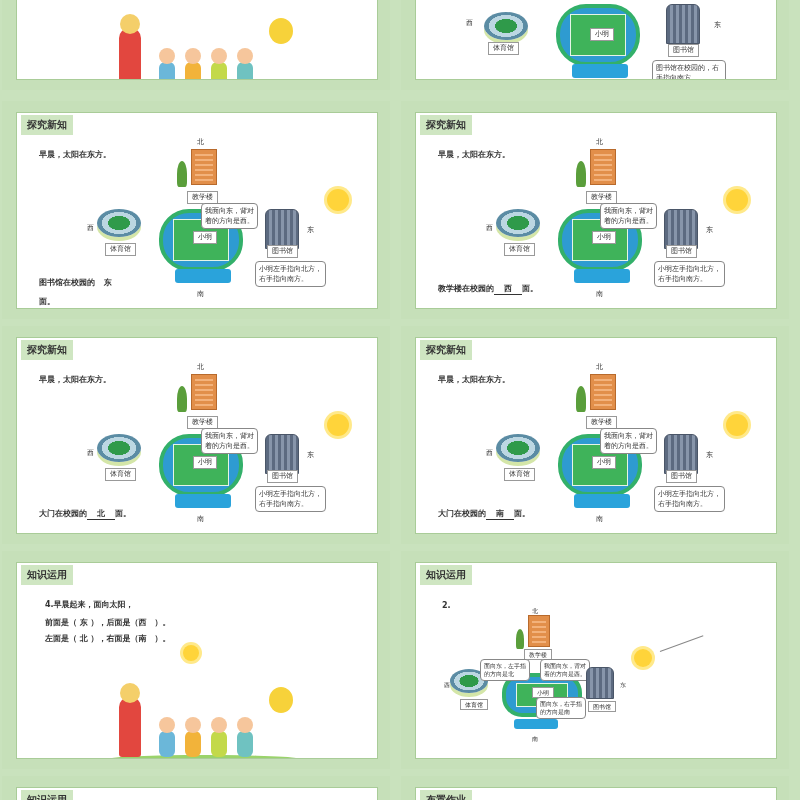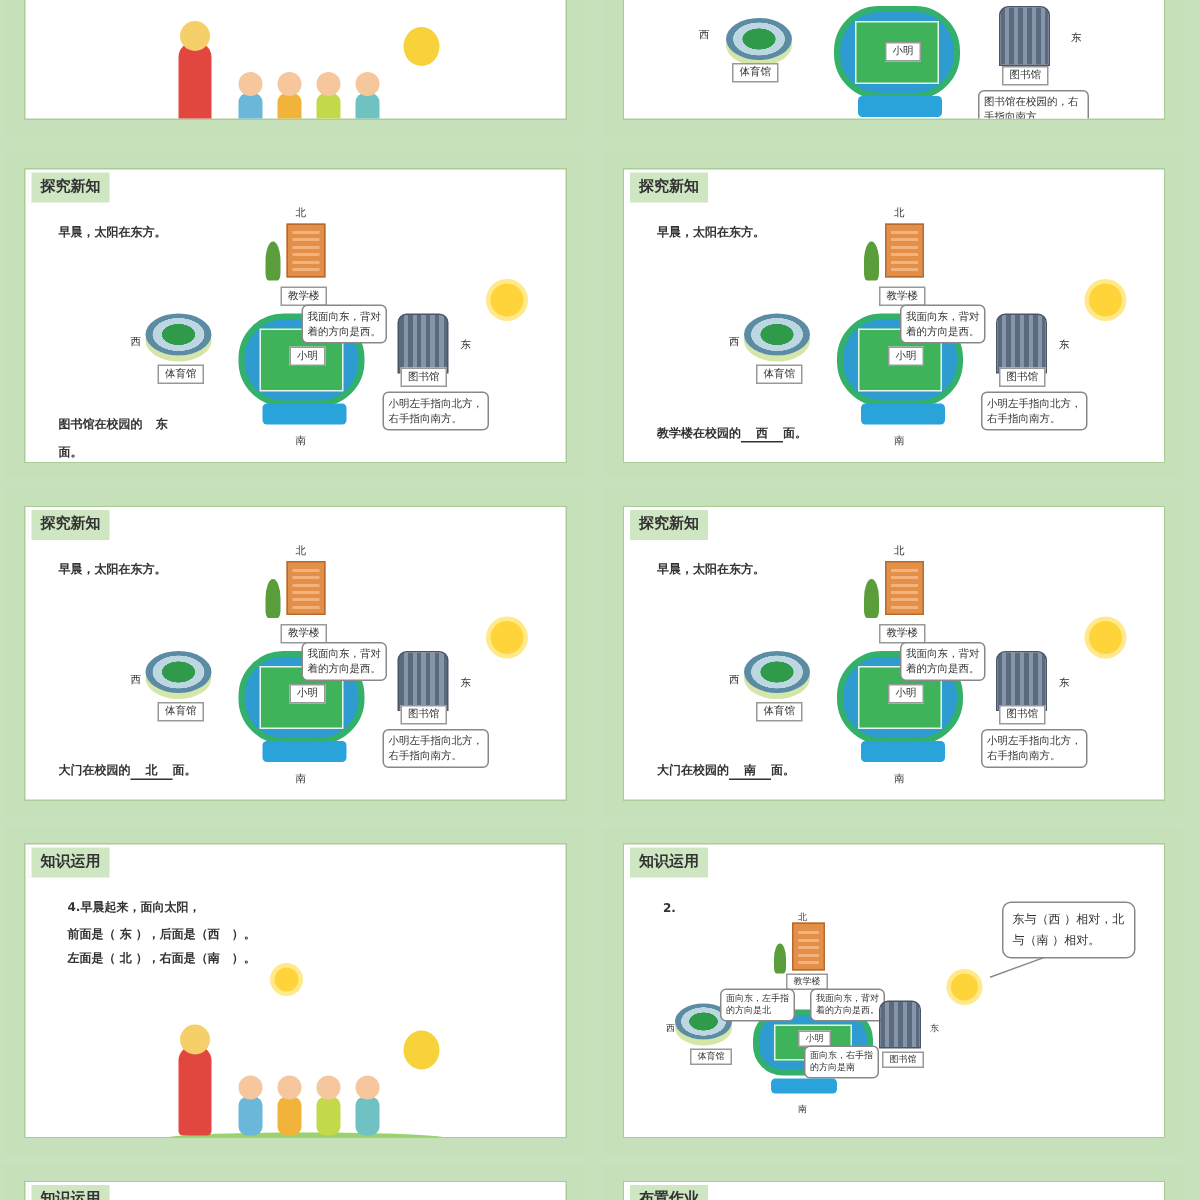--- a/index.html
+++ b/index.html
@@ -244,24 +244,20 @@
         <div>面向东，右手指</div>
         <div>的方向是南</div>
       </div>
       <div class="gate" style="left:98px; top:156px; width:44px; height:10px;"></div>
       <span class="compass" style="left:116px; top:172px; font-size:6px;">南</span>
       <div class="library" style="left:170px; top:104px; width:28px; height:32px;"></div>
       <span class="compass" style="left:204px; top:118px; font-size:6px;">东</span>
       <span class="lbl" style="left:172px; top:138px; font-size:6px; line-height:9px;">图书馆</span>
       <div class="sun" style="left:218px; top:86px; width:18px; height:18px;"></div>
       <div class="arrow-line" style="left:244px; top:88px; width:46px; transform:rotate(-20deg);"></div>
-      <div class="bubble" style="left:252px; top:38px; font-size:8px; line-height:14px; padding:4px 6px; border-radius:6px;">
-        <div>东与（西 ）相对，北</div>
-        <div>与（南 ）相对。</div>
-      </div>
     </div>
   </div>
 
   <div class="slide" style="left:2px; top:776px;">
     <div class="inner">
       <div class="tag">知识运用</div>
     </div>
   </div>
 
   <div class="slide" style="left:401px; top:776px;">

